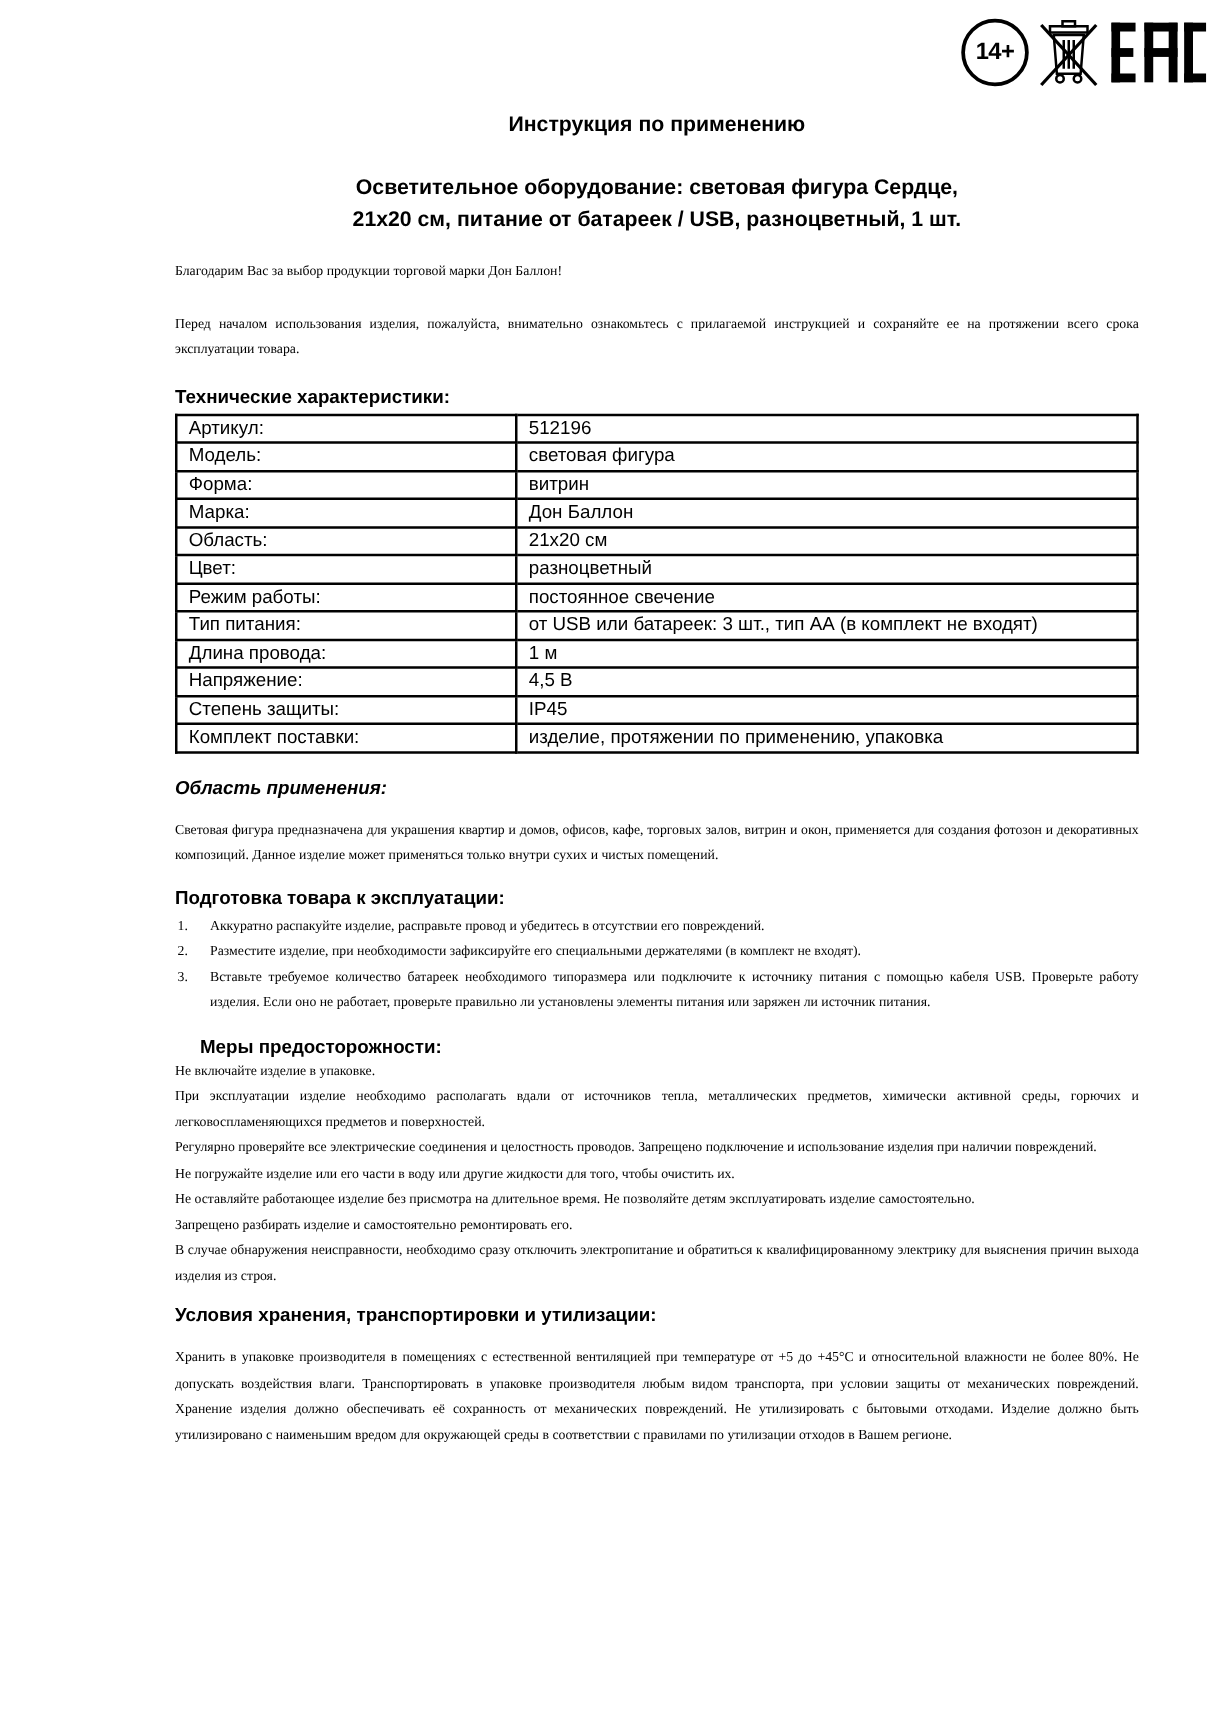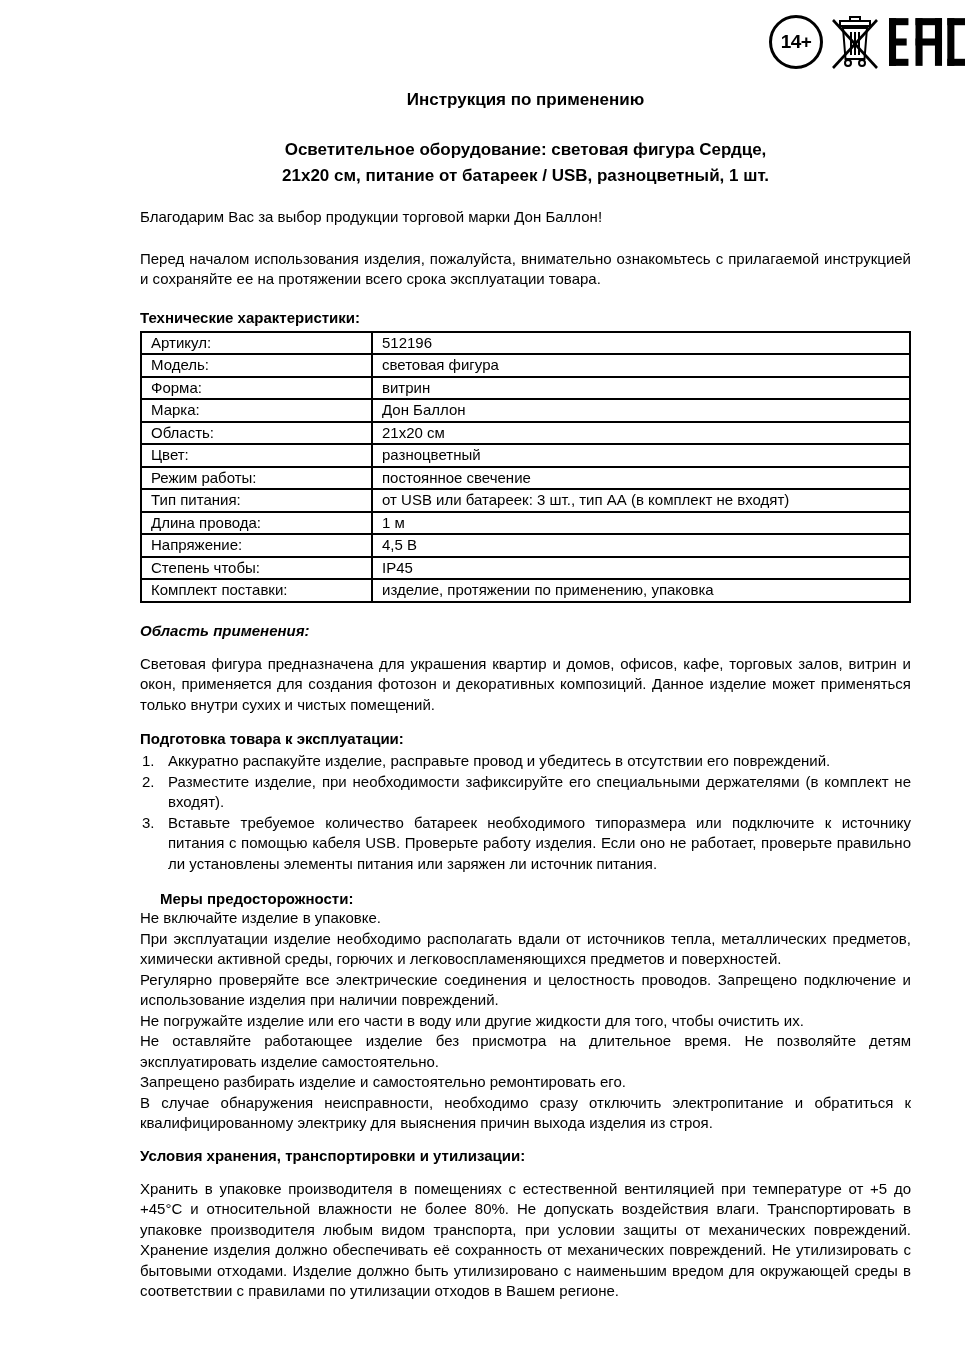--- a/index.html
+++ b/index.html
@@ -7,40 +7,40 @@
   body {
     width:968px; height:1369px; position:relative;
     color:#000; font-family:"Liberation Sans", sans-serif;
     overflow:hidden;
   }
   .content { position:absolute; left:140px; top:0; width:771px; }
 
   .doc-title { margin-top:90px; text-align:center; font-size:17px; font-weight:bold; line-height:20px; }
   .product-title { margin-top:27px; text-align:center; font-size:17px; font-weight:bold; line-height:26px; }
 
-  .para { font-size:15px; line-height:20.5px; }
+  .para { font-size:11px; line-height:20.5px;font-family:Liberation Serif, serif; }
   .justify { text-align:justify; }
 
   .sec-heading { font-size:15px; font-weight:bold; line-height:19px; }
 
   .mt-thanks { margin-top:18px; }
   .mt-notice { margin-top:21px; }
   .mt-specs-heading { margin-top:18px; }
   .mt-area-heading { margin-top:18px;font-style:italic; }
   .mt-prep-heading { margin-top:14px; }
   .mt-safety-heading { margin-top:15px;margin-left:20px; }
   .mt-storage-heading { margin-top:12px; }
   .mt-body { margin-top:14px; }
 
   table.specs { width:100%; border-collapse:collapse; margin-top:4px; }
   table.specs td {
     border:2px solid #000; font-size:15px; line-height:16.5px;
     padding:2px 6px 2px 9px; vertical-align:middle;
   }
-  table.specs td.label-col { width:231px; }
+  table.specs td.label-col { width:272px; }
 
   .prep-list { margin-top:3px; }
   .prep-item { position:relative; padding-left:28px; }
   .prep-item .num { position:absolute; left:2px; top:0; }
 
   
   .badges { position:absolute; top:13px; left:769px; height:58px; display:flex; align-items:center; }
   .age-badge {
     width:54px; height:54px; border:3px solid #000; border-radius:50%;
     display:flex; align-items:center; justify-content:center;
@@ -142,21 +142,21 @@
       </tr>
       <tr>
         <td class="label-col">Длина провода:</td>
         <td>1 м</td>
       </tr>
       <tr>
         <td class="label-col">Напряжение:</td>
         <td>4,5 В</td>
       </tr>
       <tr>
-        <td class="label-col">Степень чтобы:</td>
+        <td class="label-col">Степень защиты:</td>
         <td>IP45</td>
       </tr>
       <tr>
         <td class="label-col">Комплект поставки:</td>
         <td>изделие, протяжении по применению, упаковка</td>
       </tr>
     </tbody>
   </table>
 
   <div class="sec-heading mt-area-heading">Область применения:</div>

